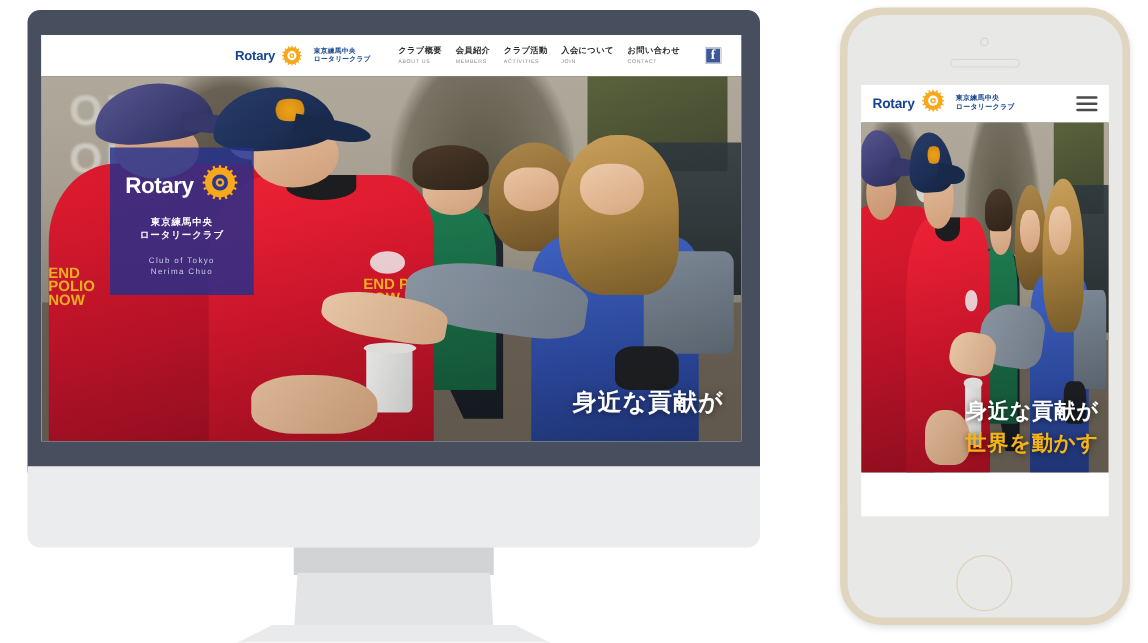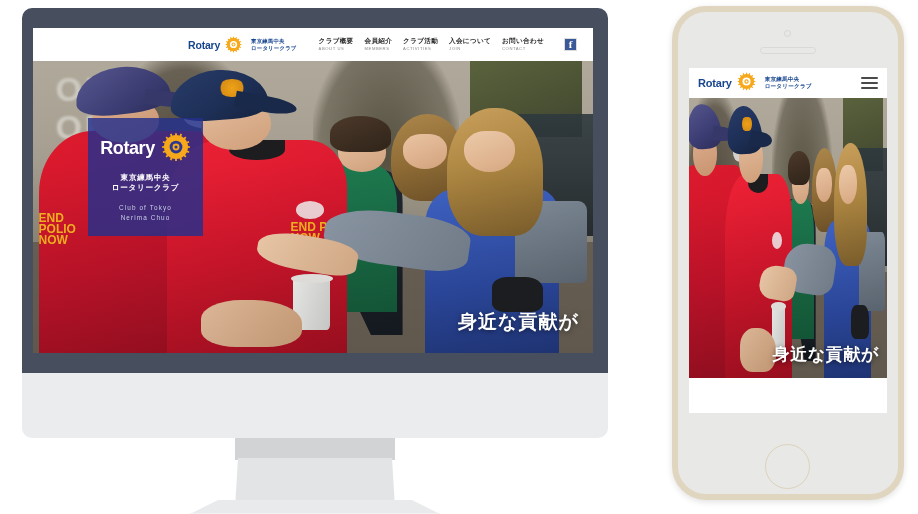--- a/index.html
+++ b/index.html
@@ -588,18 +588,19 @@
           <div class="g2-arm" style="left:36%"></div>
           <div class="cup" style="left:42%"></div>
           <div class="cup-rim" style="left:41.5%"></div>
           <div class="hand-low" style="left:26%"></div>
           <div class="glove"></div>
           <div class="hero-vignette"></div>
         </div>
 
         <div class="m-hero-copy">
           <div class="mh1">身近な貢献が</div>
+          <div class="mh2">世界を動かす</div>
         </div>
       </div>
     </div>
   </div>
 
 </div>
 
 </body></html>

